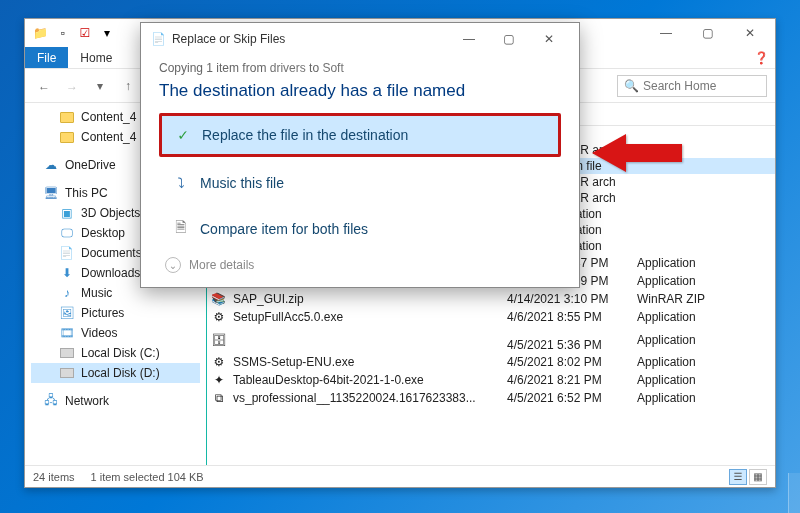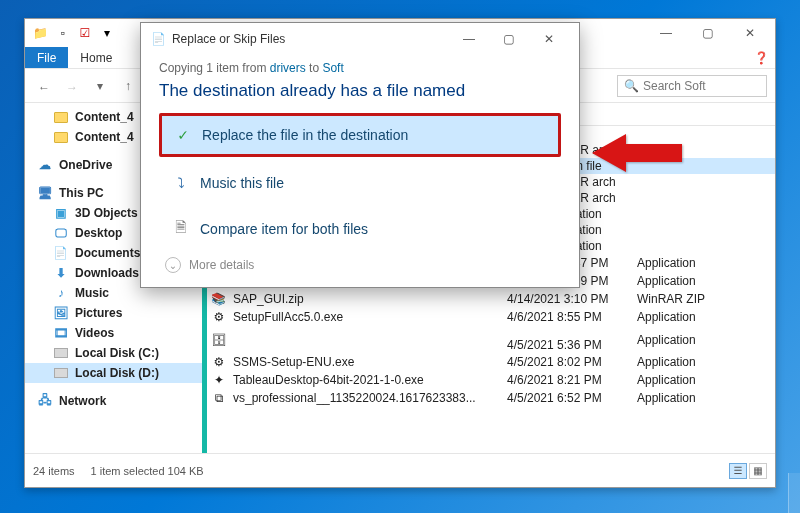--- a/index.html
+++ b/index.html
@@ -18,21 +18,21 @@
 .ribbon { height: 22px; background: #fff; border-bottom: 1px solid #e5e5e5; display: flex; align-items: stretch; }
 .ribbon .tab { padding: 2px 12px; font-size: 12px; color: #333; display:flex; align-items:center;}
 .ribbon .tab.file { background: #1979ca; color: #fff; }
 .ribbon .help { margin-left: auto; width: 26px; display:flex; align-items:center; justify-content:center; color:#1979ca;}
 
 .navbar { height: 34px; display: flex; align-items: center; padding: 4px 8px; gap: 6px; border-bottom: 1px solid #e5e5e5;}
 .navbar .navbtn { width: 22px; height: 22px; display:flex; align-items:center; justify-content:center; color:#666;}
 .navbar .search { margin-left:auto; border:1px solid #ccc; padding:3px 6px; width:150px; color:#777; font-size:12px; display:flex; align-items:center; gap:4px;}
 
 .body { flex:1; display:flex; min-height:0;}
-.tree { width: 182px; border-right:5px solid #14b8a6; overflow:auto; padding:4px 0; color:#222;font-weight:bold;}
+.tree { width: 182px; border-right:1px solid #14b8a6; overflow:auto; padding:4px 6px; color:#222;}
 .tree .item { display:flex; align-items:center; gap:6px; padding:2px 6px 2px 12px; white-space:nowrap; overflow:hidden; text-overflow:ellipsis;}
 .tree .item.indent { padding-left:28px; }
 .tree .item.sel { background:#cce8ff;}
 .tree .ic { width:16px; height:16px; display:inline-flex; align-items:center; justify-content:center; flex:0 0 16px;}
 .folder-ic { background:#ffd96b; border:1px solid #d9b23a; width:14px; height:11px; border-radius:1px;}
 .disk-ic { background:#d9d9d9; border:1px solid #aaa; width:14px;height:10px;}
 
 .content { flex:1; display:flex; flex-direction:column; min-width:0; }
 .colhead { display:flex; border-bottom:1px solid #e5e5e5; font-size:12px; color:#444; }
 .colhead div { padding:4px 8px; }
@@ -41,34 +41,34 @@
 .col-type { flex:1; }
 
 .files { flex:1; overflow:auto;}
 .row { display:flex; align-items:center; font-size:12px; color:#222; padding:1px 0;}
 .row.sel { background:#cce8ff;}
 .row .c-name { flex:0 0 240px; padding-left:4px; display:flex; align-items:center; gap:6px; white-space:nowrap; overflow:hidden; text-overflow:ellipsis;}
 .row .c-date { flex:0 0 130px; white-space:nowrap;}
 .row .c-type { flex:1; white-space:nowrap;}
 .file-ic { width:16px; height:16px; display:inline-flex; align-items:center; justify-content:center; flex:0 0 16px;}
 
-.status { height:34px; border-top:1px solid #e5e5e5; display:flex; align-items:center; padding:0 8px; font-size:11px; color:#555; gap:16px;}
+.status { height:22px; border-top:1px solid #e5e5e5; display:flex; align-items:center; padding:0 8px; font-size:11px; color:#555; gap:16px;}
 .status .viewbtns { margin-left:auto; display:flex; gap:2px;}
 .status .viewbtns span { width:18px; height:16px; border:1px solid #ccc; display:flex;align-items:center;justify-content:center; font-size:10px;}
 .status .viewbtns span.active{ background:#cce8ff; border-color:#6aa8dd;}
 
 
 .dialog { position:absolute; left:140px; top:22px; width:440px; background:#fff; border:1px solid #888; box-shadow:0 6px 20px rgba(0,0,0,0.35); z-index:50;}
 .dlg-title { height:32px; display:flex; align-items:center; padding:0 10px; font-size:12px; color:#333;}
 .dlg-title .ic { margin-right:6px;}
 .dlg-title .wctrl { margin-left:auto; display:flex; gap:0;}
 .dlg-title .wctrl span { width:40px; height:28px; display:flex;align-items:center;justify-content:center;color:#555;}
 .dlg-body { padding:6px 18px 14px 18px; color:#333;}
 .dlg-copy { font-size:12px; color:#666; margin-bottom:6px;}
-.dlg-copy a { color:#0369a1; text-decoration:none;}
+.dlg-copy a { color:#737373; text-decoration:none;}
 .dlg-head { font-size:17px; color:#003a80; margin-bottom:12px;}
 .dlg-opt { display:flex; align-items:center; gap:10px; padding:10px 12px; color:#15486f; font-size:14px; border:1px solid transparent; border-radius:2px; margin-bottom:6px;}
 .dlg-opt.highlight { background:#cce8ff; border:3px solid #c21515; }
 .dlg-opt .oic { width:18px; height:18px; display:flex;align-items:center;justify-content:center;}
 .dlg-more { display:flex; align-items:center; gap:8px; color:#888; font-size:12px; margin-top:8px; padding-left:6px;}
 .chev-circle { width:16px;height:16px;border:1px solid #bbb;border-radius:50%;display:flex;align-items:center;justify-content:center;font-size:10px;color:#999;}
 
 
 .arrow { position:absolute; left:592px; top:130px; z-index:60; }
 .arrow svg { filter: drop-shadow(1px 1px 1px rgba(0,0,0,0.3));}
@@ -102,21 +102,21 @@
     <div class="help">❓</div>
   </div>
 
   <div class="navbar">
     <span class="navbtn">←</span>
     <span class="navbtn" style="opacity:.4;">→</span>
     <span class="navbtn">▾</span>
     <span class="navbtn">↑</span>
     <div class="search">
       <span>🔍</span>
-      <span>Search Soft</span>
+      <span>Search Home</span>
     </div>
   </div>
 
   <div class="body">
     <div class="tree" id="tree">
         <div class="item indent">
           <span class="ic">
             <span class="folder-ic"></span>
           </span>
           <span>Content_4</span>

